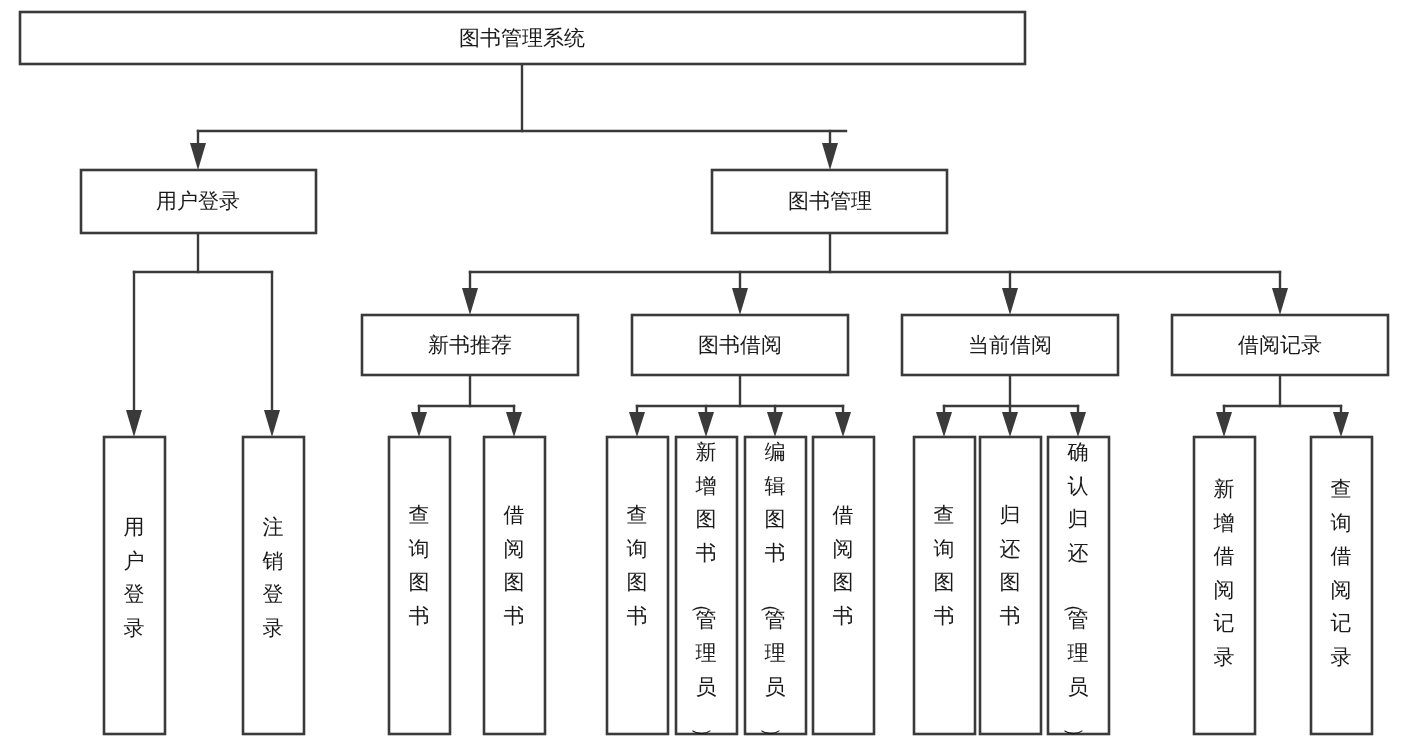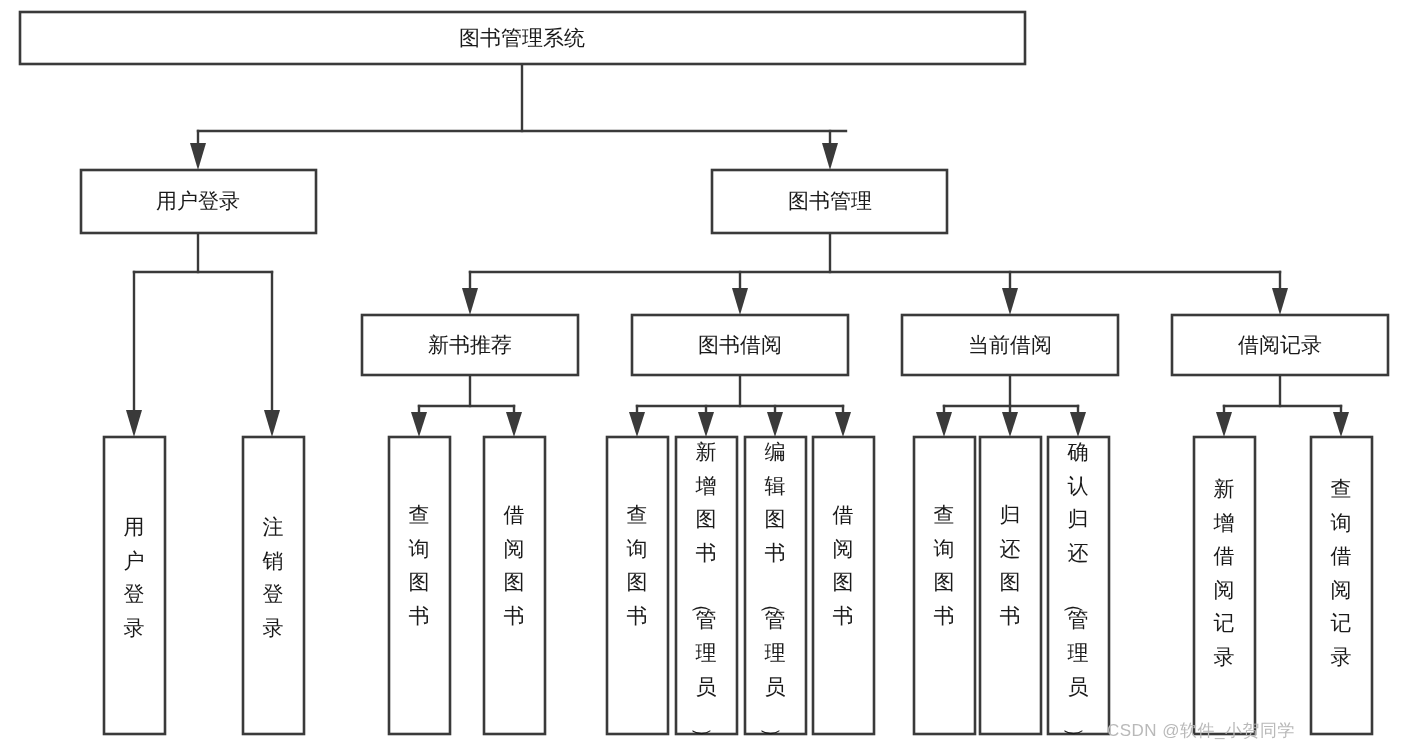--- a/index.html
+++ b/index.html
@@ -233,14 +233,13 @@
       <rect class="node-box" x="1194" y="437" width="61" height="297"></rect>
       <text class="node-label-vertical" x="1224" y="496"><tspan x="1224" y="496">新</tspan><tspan x="1224" y="529.5">增</tspan><tspan x="1224" y="563">借</tspan><tspan x="1224" y="596.5">阅</tspan><tspan x="1224" y="630">记</tspan><tspan x="1224" y="663.5">录</tspan></text>
     </g>
     <g>
       <rect class="node-box" x="1311" y="437" width="61" height="297"></rect>
       <text class="node-label-vertical" x="1341" y="496"><tspan x="1341" y="496">查</tspan><tspan x="1341" y="529.5">询</tspan><tspan x="1341" y="563">借</tspan><tspan x="1341" y="596.5">阅</tspan><tspan x="1341" y="630">记</tspan><tspan x="1341" y="663.5">录</tspan></text>
     </g>
 
   </svg>
 
-  <div class="watermark">CSDN @软件_小贺同学</div>
 </div>
 
 </body></html>

